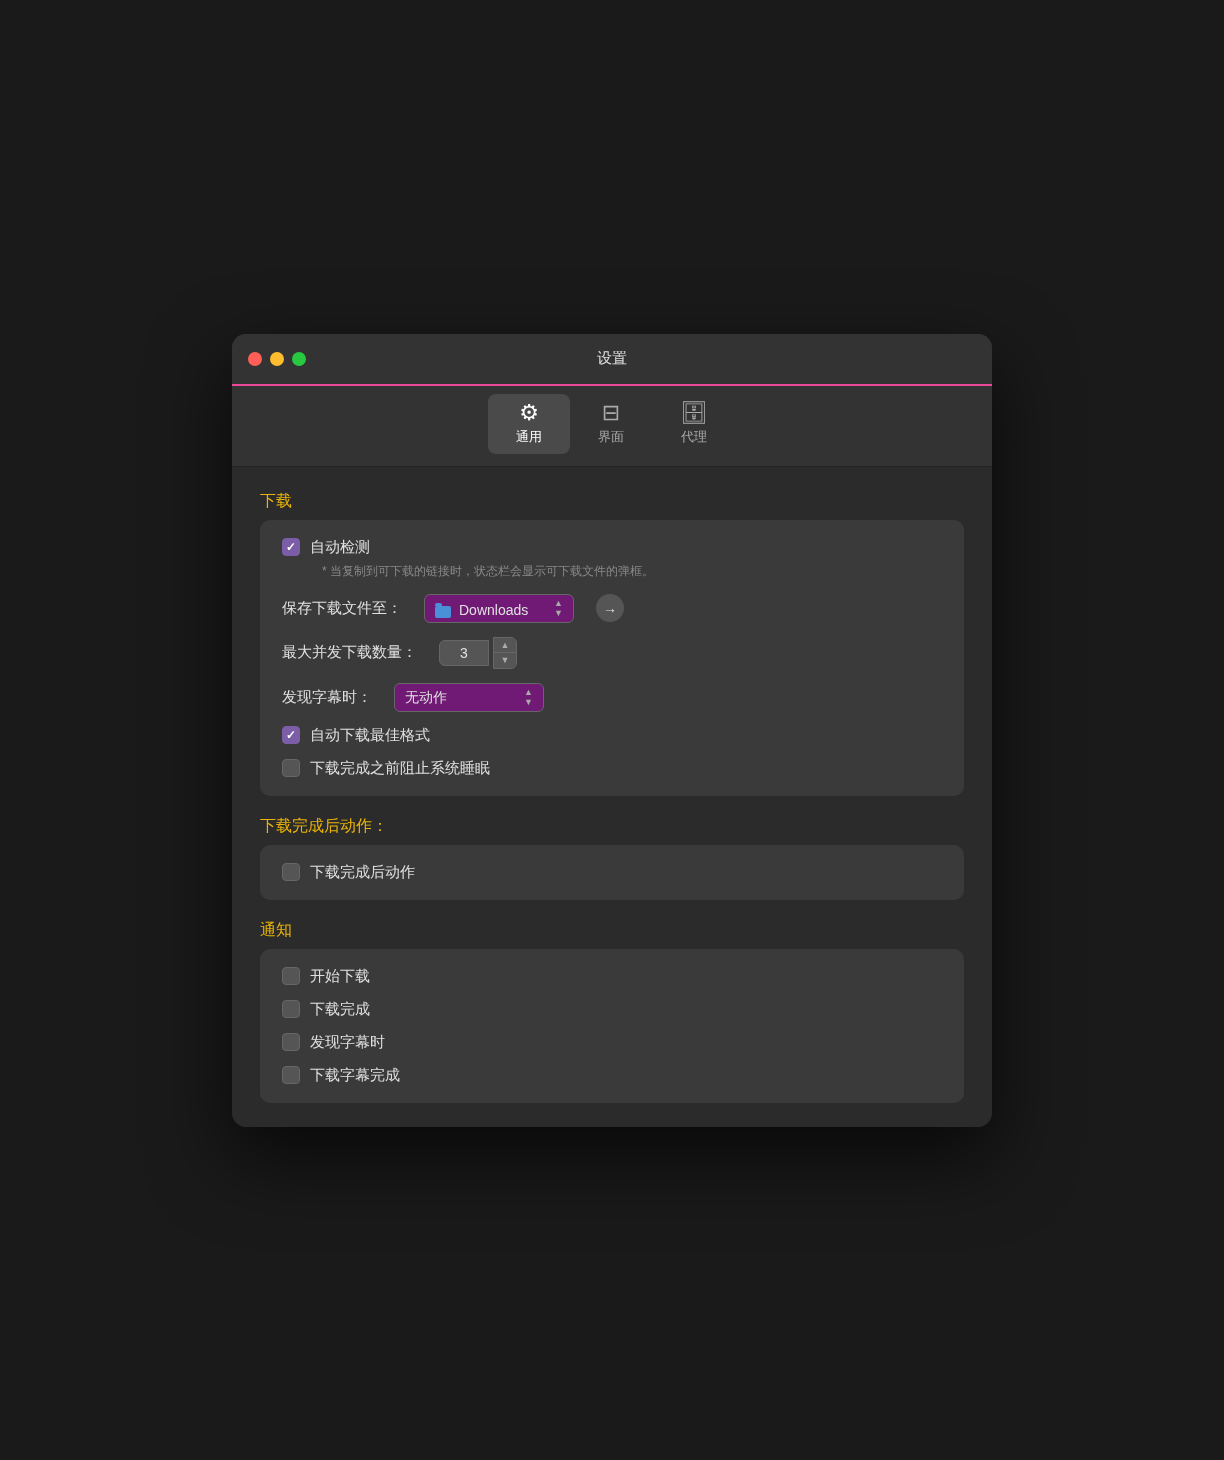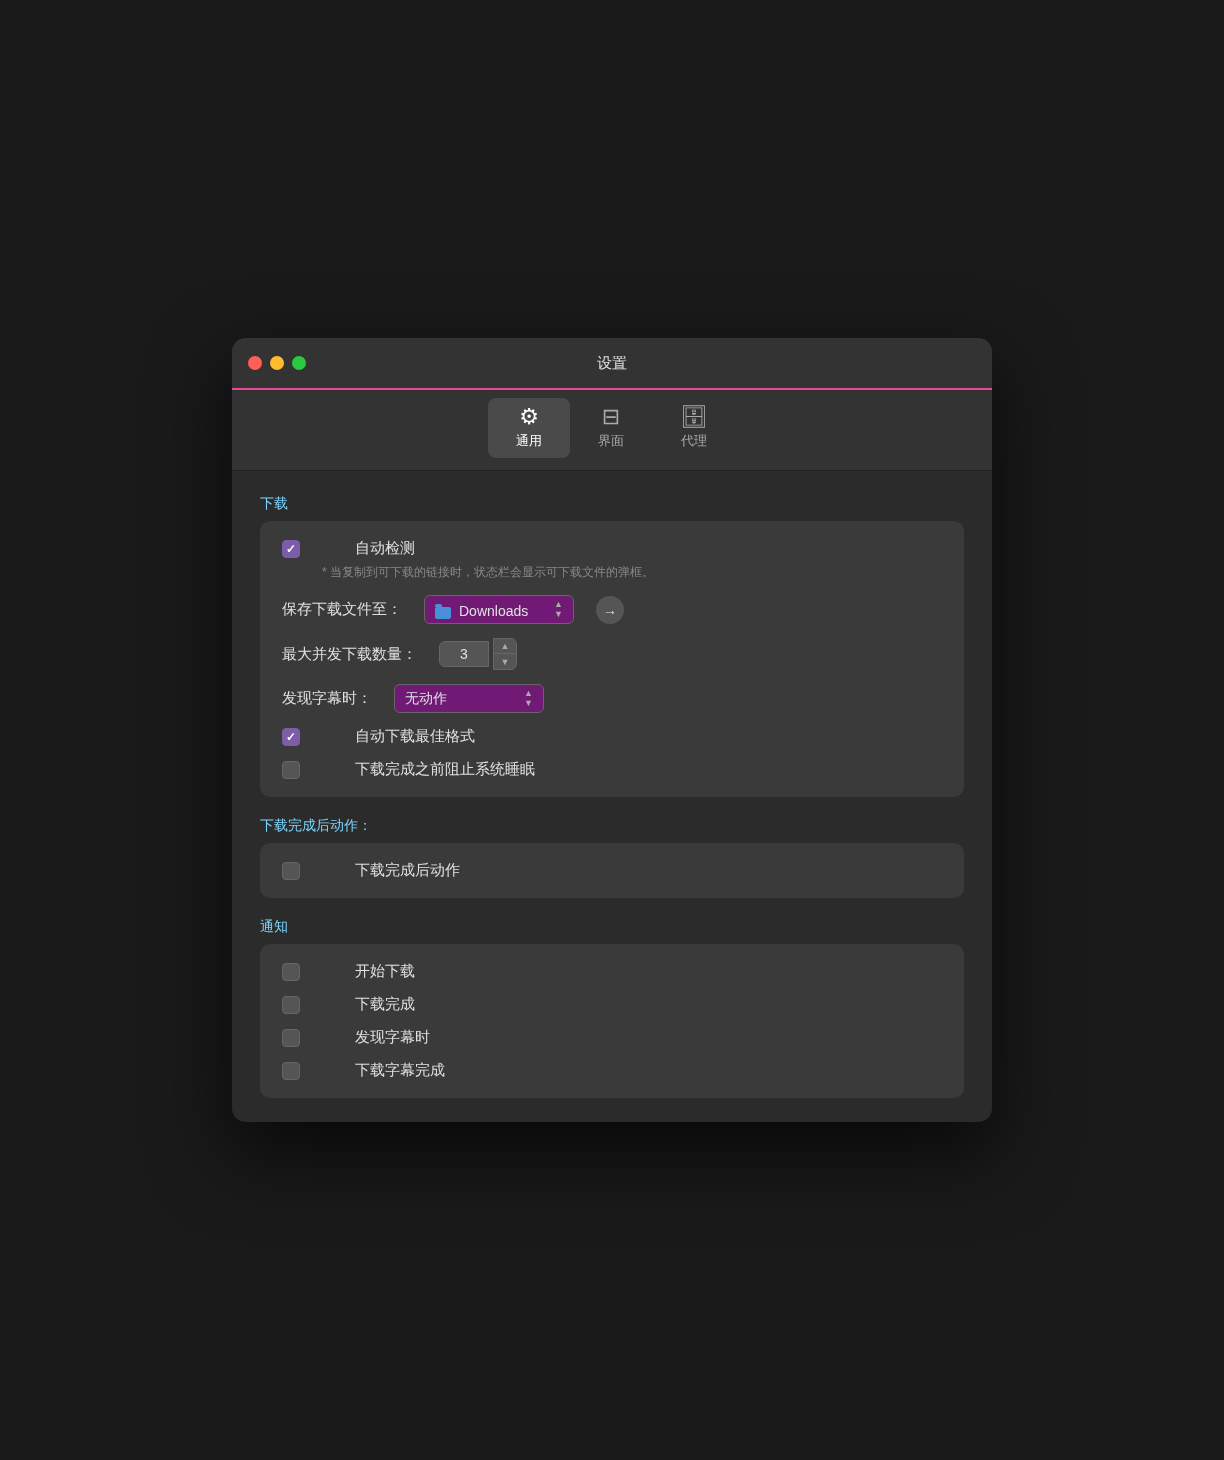--- a/index.html
+++ b/index.html
@@ -92,22 +92,22 @@
     }
 
     .content {
       padding: 24px 28px;
       display: flex;
       flex-direction: column;
       gap: 20px;
     }
 
     .section-label {
-      color: #7dd3fc;
-      font-size: 14px;
+      color: #eab308;
+      font-size: 16px;
       margin-bottom: 8px;
       font-family: Liberation Mono, monospace;
     }
 
     .section-box {
       background: #3a3a3a;
       border-radius: 10px;
       padding: 18px 22px;
       display: flex;
       flex-direction: column;
@@ -141,21 +141,20 @@
     .checkbox.checked::after {
       content: '✓';
       color: white;
       font-size: 12px;
       font-weight: bold;
     }
 
     .checkbox-label {
       color: #e0e0e0;
       font-size: 15px;
-      margin-left: 45px;
     }
 
     .hint-text {
       color: #888;
       font-size: 12px;
       margin-left: 40px;
       margin-top: -8px;
     }
 
     .field-row {

